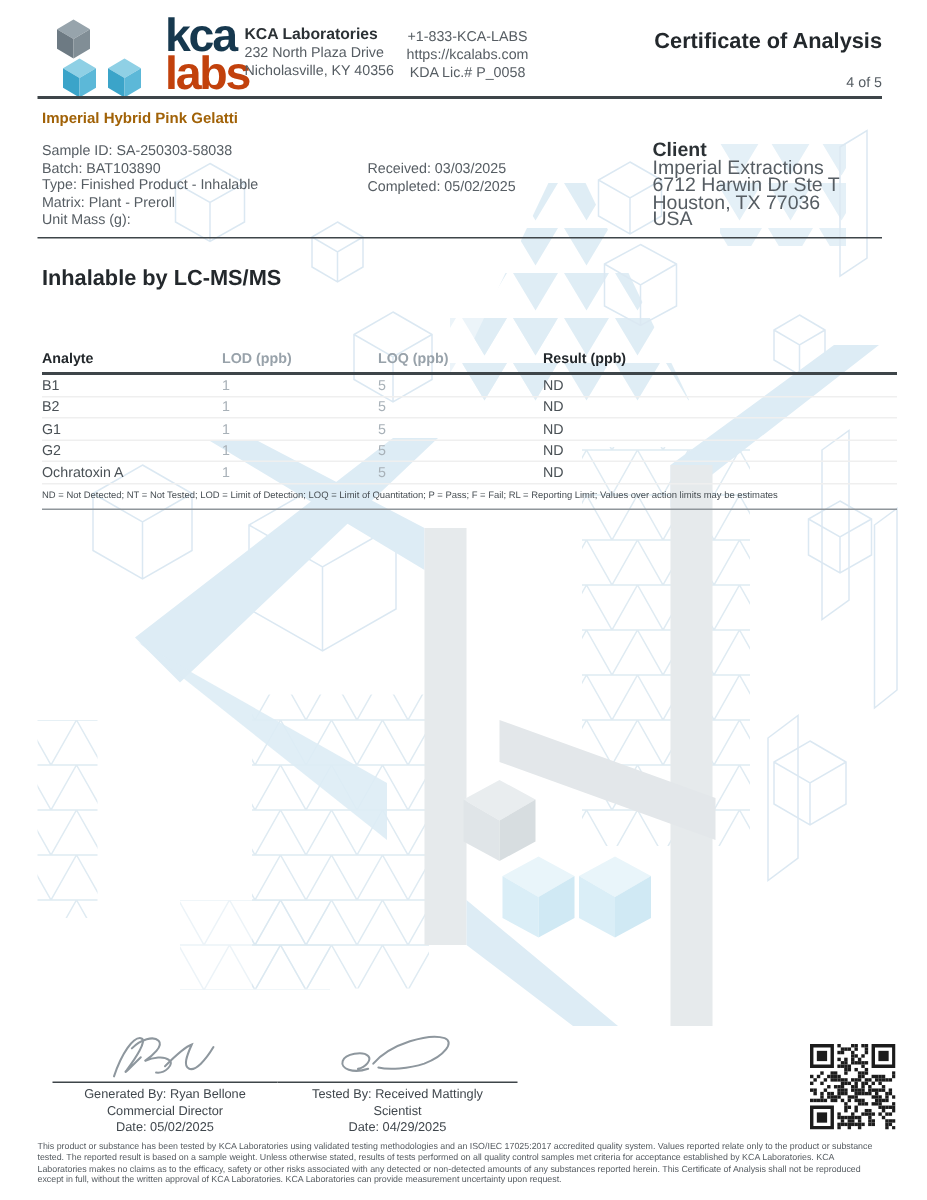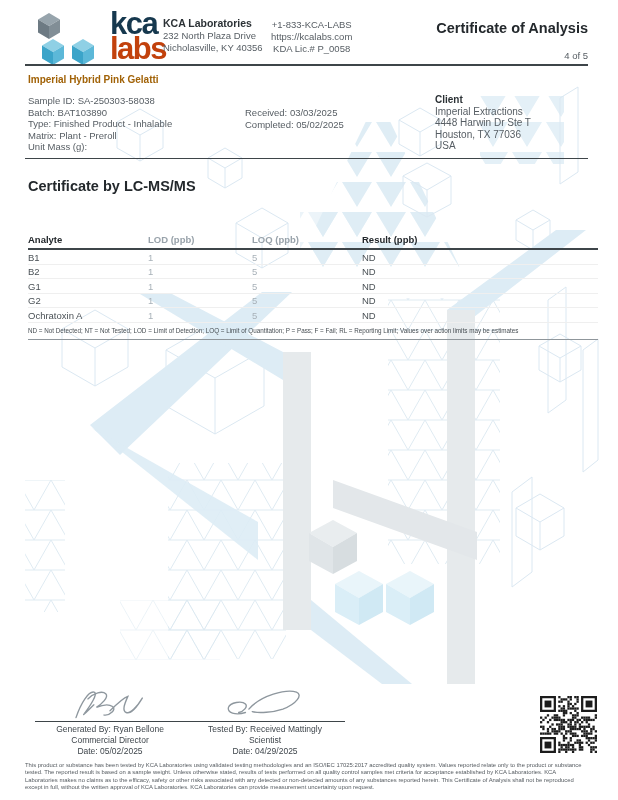--- a/index.html
+++ b/index.html
@@ -19,21 +19,21 @@
   .coa-title{position:absolute;right:20px;top:20px;font-size:14.5px;font-weight:bold;color:#23282c;}
   .page-num{position:absolute;right:20px;top:50px;font-size:9.5px;color:#565d63;}
   .rule{position:absolute;left:25px;right:20px;border-top:2px solid #3e4549;}
   .rule-1{top:64px;}
   .rule-2{top:158px;border-top-width:1.5px;}
 
   
   .prod-title{position:absolute;left:28px;top:74px;font-size:10px;font-weight:bold;color:#a16207;text-align:center;}
   .details{position:absolute;left:28px;top:95px;font-size:9.5px;line-height:11.6px;color:#565d63;}
   .dates{position:absolute;left:245px;top:107px;font-size:9.5px;line-height:11.6px;color:#565d63;}
-  .client{position:absolute;left:435px;top:94px;font-size:10px;line-height:11.6px;color:#565d63;}
+  .client{position:absolute;left:435px;top:94px;font-size:13px;line-height:11.6px;color:#565d63;}
   .client .label{font-weight:bold;color:#2b3135;}
 
   
   .sec-title{position:absolute;left:28px;top:178px;font-size:14.5px;font-weight:bold;color:#23282c;}
   .tbl{position:absolute;left:28px;top:202px;width:570px;font-size:9.5px;margin-top:32px;}
   .tr{display:grid;grid-template-columns:120px 104px 110px 1fr;}
   .tr.head{font-weight:bold;color:#23282c;padding-bottom:3px;border-bottom:2px solid #3e4549;}
   .tr.head .dim{color:#98a2aa;}
   .tr.row{padding:1.5px 0 1px 0;border-bottom:1px solid #efefef;color:#4a5156;}
   .tr.row:last-of-type{border-bottom:1.5px solid #3e4549;}
@@ -167,28 +167,28 @@
     </div>
 
     <div class="dates">
       <div>Received: 03/03/2025</div>
       <div>Completed: 05/02/2025</div>
     </div>
 
     <div class="client">
       <div class="label">Client</div>
       <div>Imperial Extractions</div>
-      <div>4448 Harwin Dr Ste T</div>
+      <div>6712 Harwin Dr Ste T</div>
       <div>Houston, TX 77036</div>
       <div>USA</div>
     </div>
 
     <div class="rule rule-2"></div>
 
-    <div class="sec-title">Certificate by LC-MS/MS</div>
+    <div class="sec-title">Inhalable by LC-MS/MS</div>
 
     <div class="tbl">
       <div class="tr head">
         <div>Analyte</div>
         <div class="dim">LOD (ppb)</div>
         <div class="dim">LOQ (ppb)</div>
         <div>Result (ppb)</div>
       </div>
       <div class="tr row">
         <div>B1</div>

